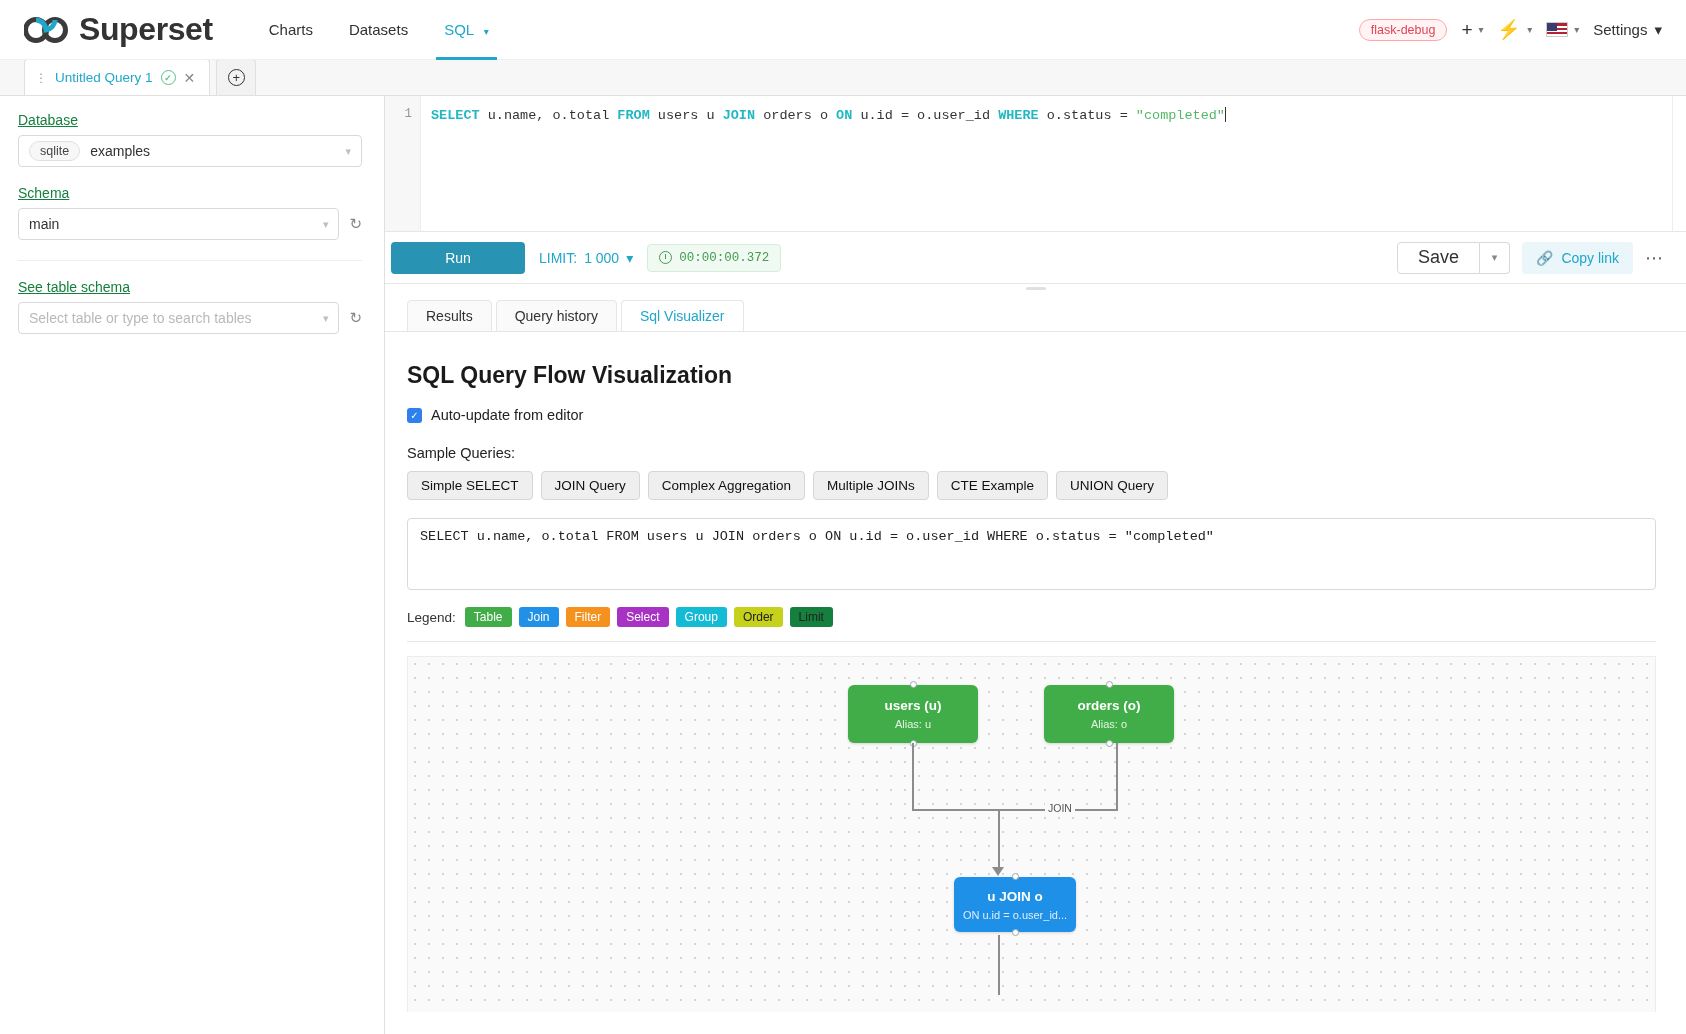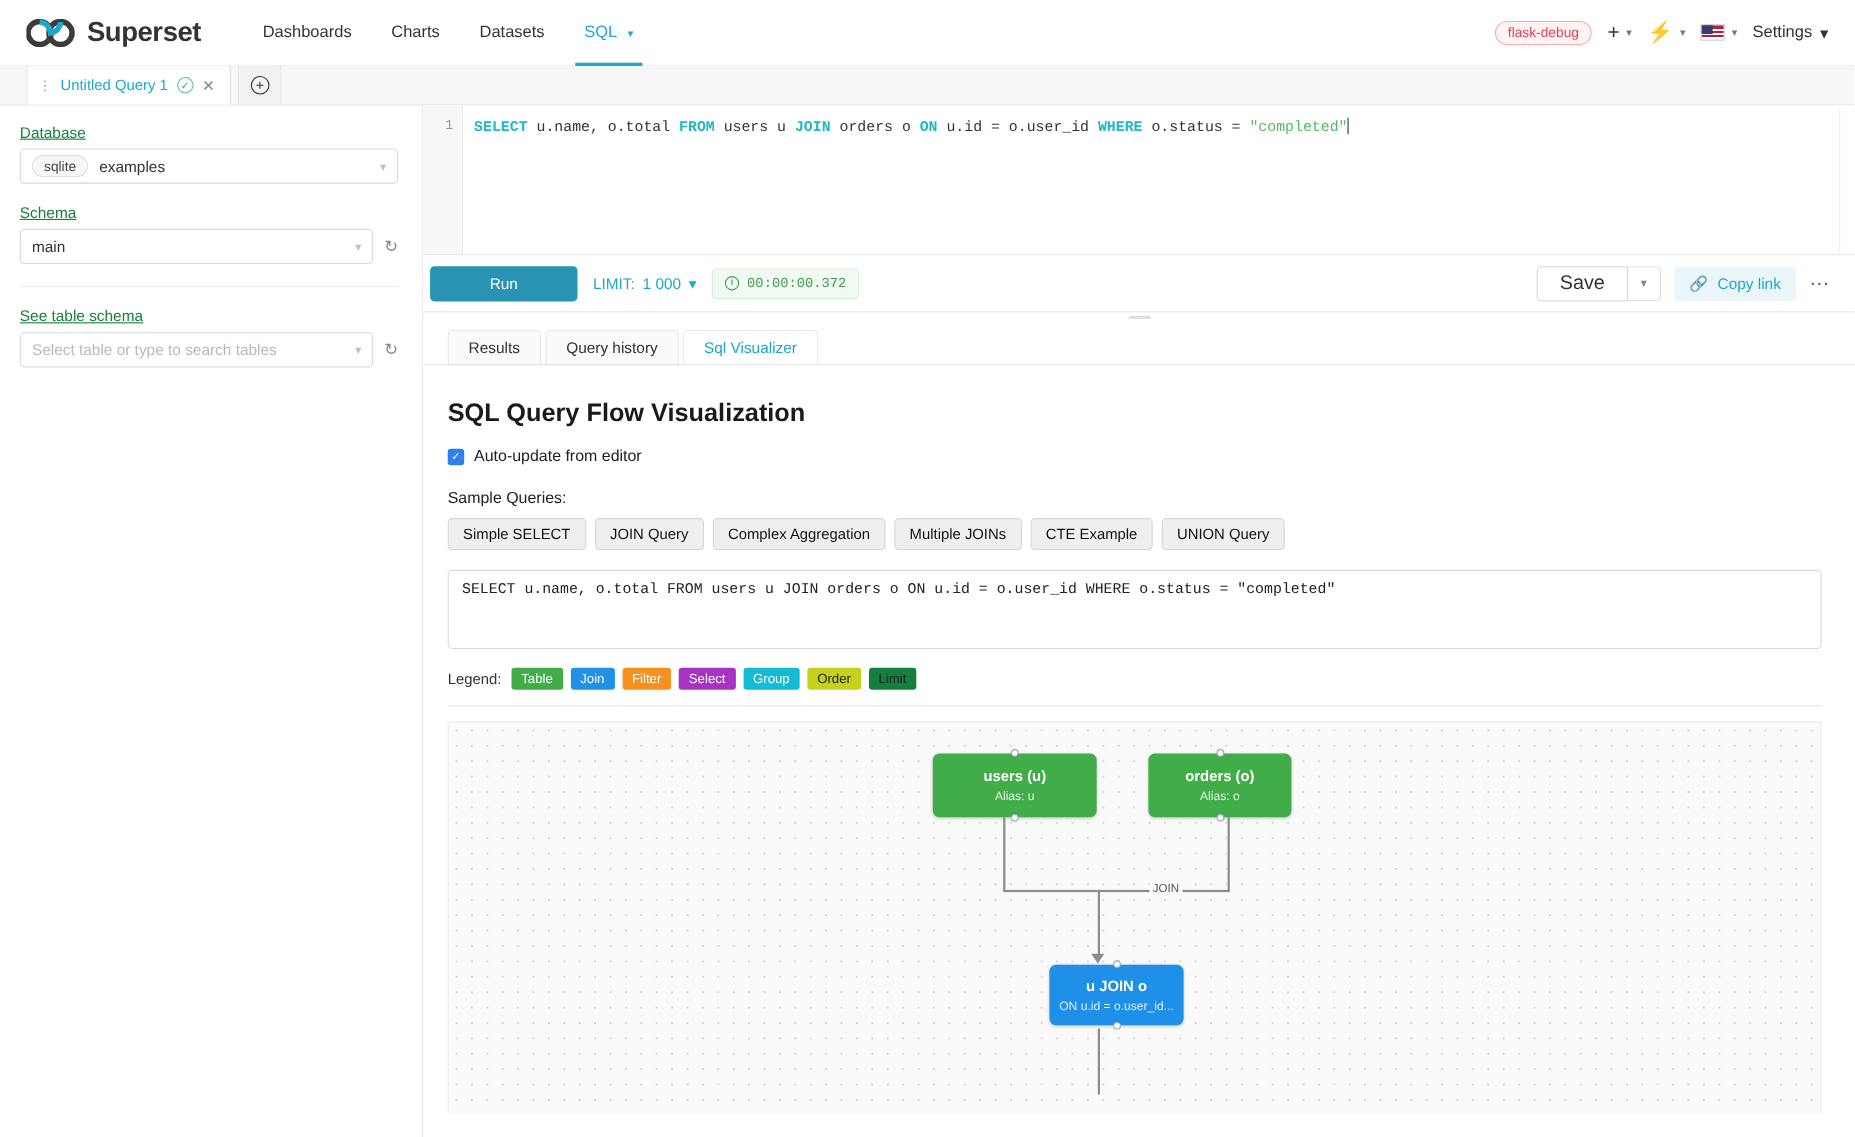--- a/index.html
+++ b/index.html
@@ -13,21 +13,21 @@
   .app { width:1686px; height:1034px; position:relative; background:#fff; }
 
   
   .navbar {
     height:60px; background:#fff; border-bottom:1px solid #f0f0f0;
     display:flex; align-items:center; padding:0 24px; position:relative; z-index:5;
   }
   .brand { display:flex; align-items:center; gap:9px; margin-right:38px; }
   .brand-logo { width:46px; height:26px; position:relative; }
   .brand-logo svg { display:block; }
-  .brand-name { font-size:25px; font-weight:bold; color:#333; letter-spacing:-0.4px; }
+  .brand-name { font-size:32px; font-weight:bold; color:#333; letter-spacing:-0.4px; }
   .nav-links { display:flex; align-items:center; height:60px; }
   .nav-link {
     padding:0 18px; height:60px; line-height:60px; color:#323232;
     font-size:15px; cursor:pointer; position:relative;
   }
   .nav-link.active { color:#20a7c9; }
   .nav-link.active:after {
     content:""; position:absolute; left:10px; right:10px; bottom:0; height:3px; background:#20a7c9;
   }
   .nav-caret { font-size:10px; margin-left:6px; color:#20a7c9; }
@@ -227,21 +227,20 @@
       <span class="brand-logo">
         <svg width="46" height="26" viewBox="0 0 46 26">
           <circle cx="12" cy="13" r="10.5" fill="none" stroke="#3b3b3b" stroke-width="5"></circle>
           <circle cx="31" cy="13" r="10.5" fill="none" stroke="#3b3b3b" stroke-width="5"></circle>
           <path d="M12 3 A10.5 10.5 0 0 1 22 13 A10.5 10.5 0 0 0 31 3" fill="none" stroke="#20a7c9" stroke-width="5"></path>
         </svg>
       </span>
       <span class="brand-name">Superset</span>
     </div>
     <div class="nav-links">
-      <div class="nav-link">Dashboards</div>
       <div class="nav-link">Charts</div>
       <div class="nav-link">Datasets</div>
       <div class="nav-link active">
         <span>SQL</span>
         <span class="nav-caret">▾</span>
       </div>
     </div>
     <div class="nav-right">
       <span class="badge-debug">flask-debug</span>
       <span class="icon-btn">
@@ -377,21 +376,21 @@
           <span class="lg" style="background:#a832c4">Select</span>
           <span class="lg" style="background:#13bcd4">Group</span>
           <span class="lg" style="background:#c5d11a;color:#222">Order</span>
           <span class="lg" style="background:#15803d;color:#222">Limit</span>
         </div>
         <div class="hr"></div>
 
         
         <div class="canvas">
 
-          <div class="node node-table" style="left:440px; top:28px; width:149px; height:58px;">
+          <div class="node node-table" style="left:440px; top:28px; width:130px; height:58px;">
             <span class="port top"></span>
             <span class="n-title">users (u)</span>
             <span class="n-sub">Alias: u</span>
             <span class="port bottom"></span>
           </div>
 
           <div class="node node-table" style="left:636px; top:28px; width:130px; height:58px;">
             <span class="port top"></span>
             <span class="n-title">orders (o)</span>
             <span class="n-sub">Alias: o</span>

